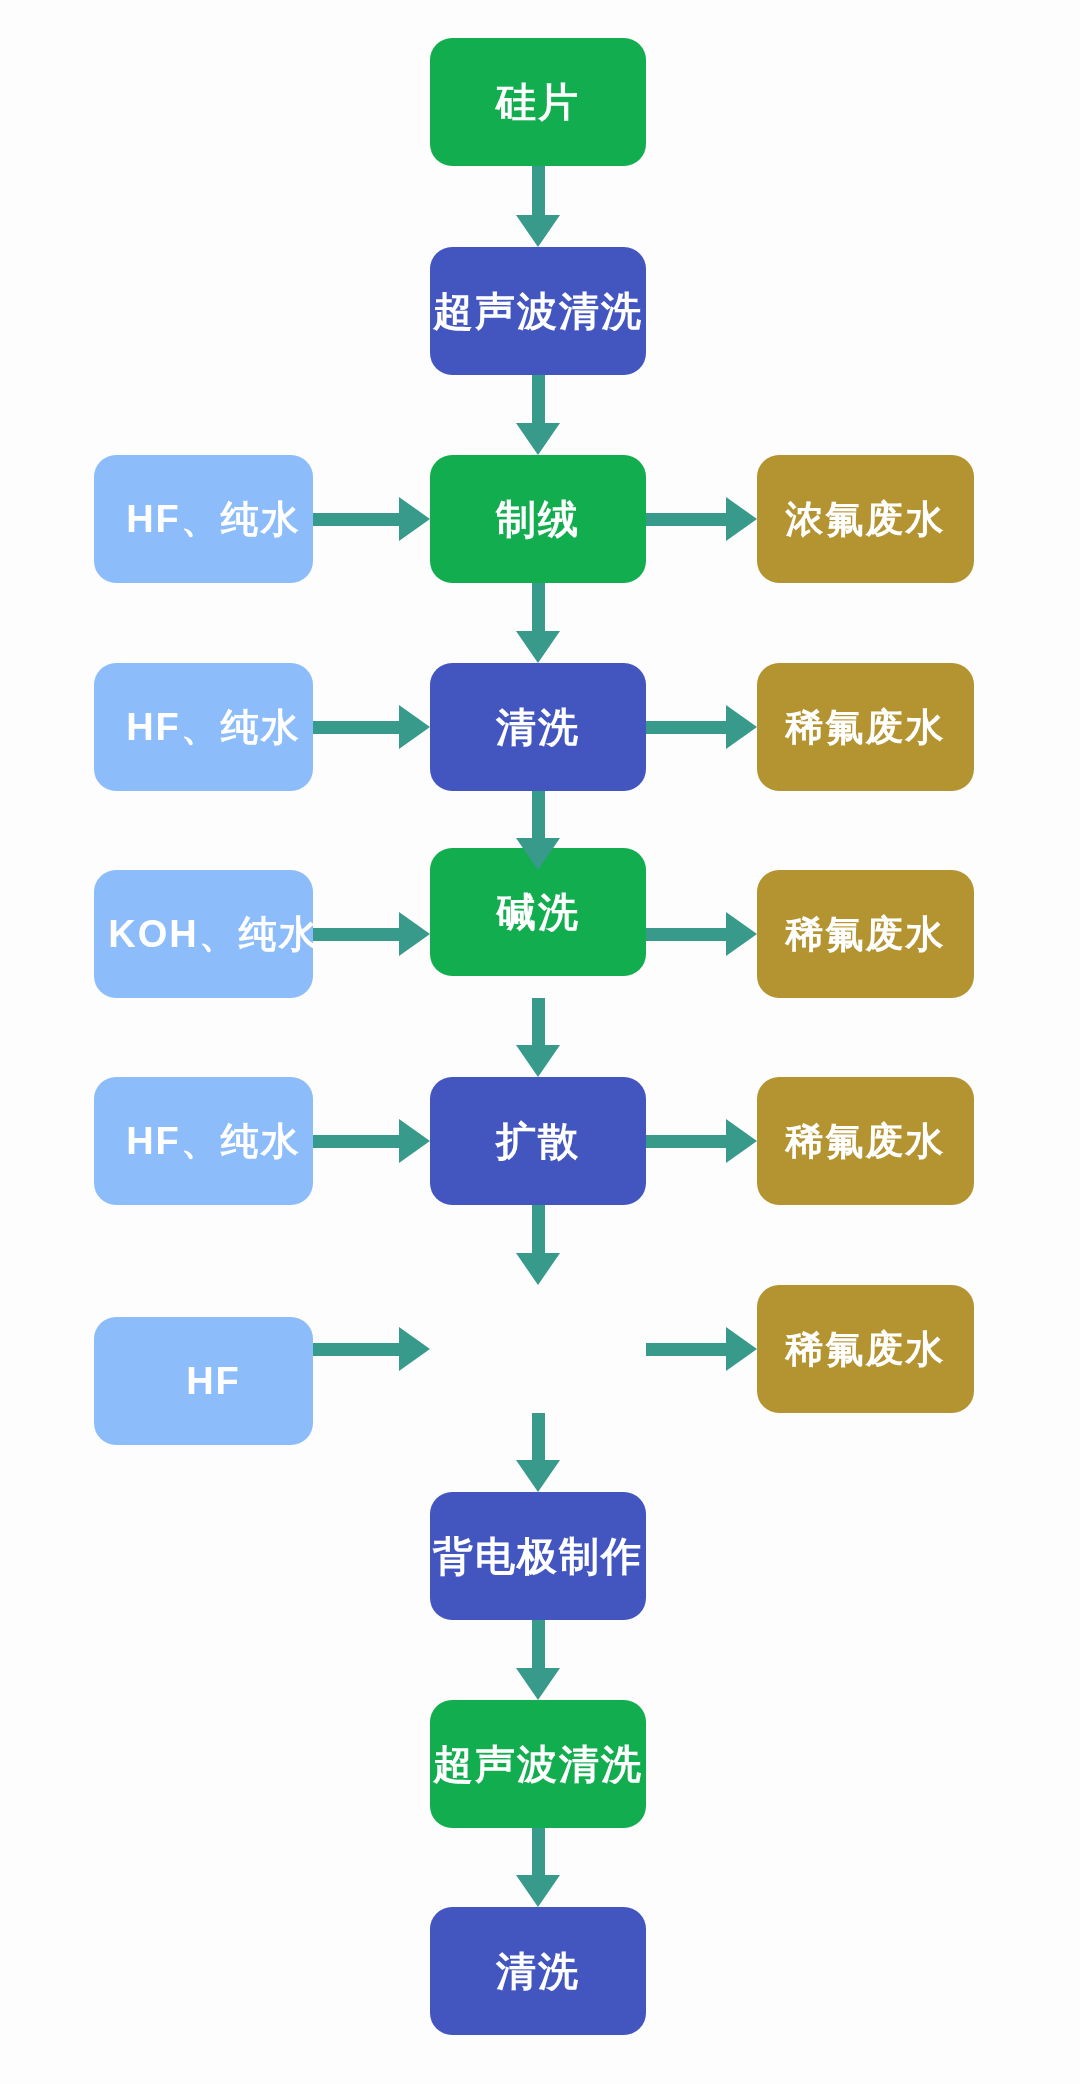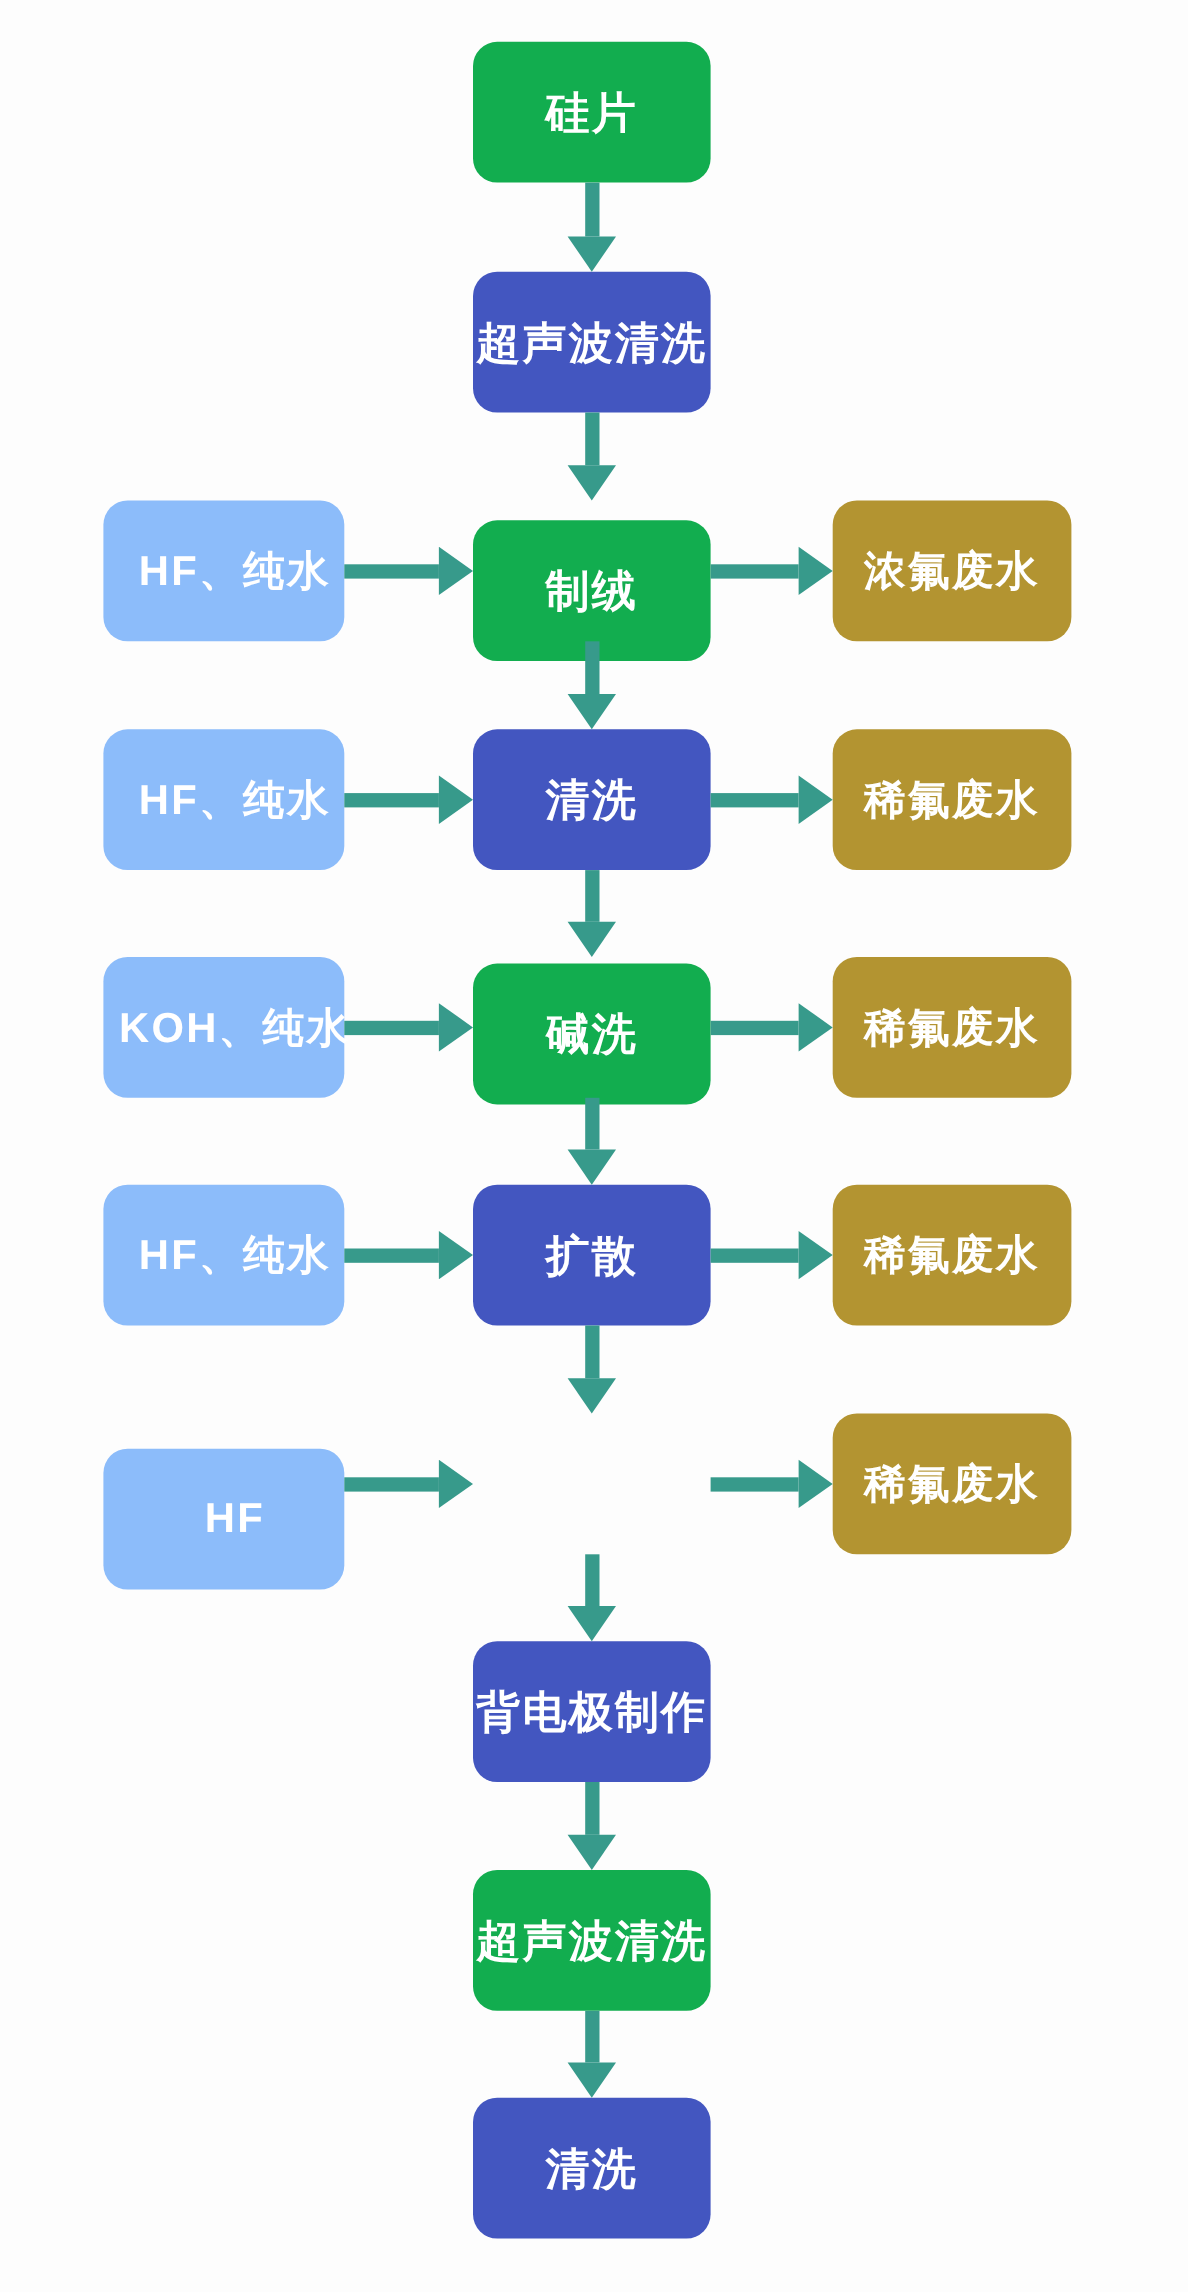--- a/index.html
+++ b/index.html
@@ -89,23 +89,23 @@
     border-left: 31px solid var(--arrow-teal, #379a8b);
   }
 </style>
 </head>
 <body>
 
 <div class="canvas">
 
   <div class="node center green" style="top:38px">硅片</div>
   <div class="node center blue" style="top:247px">超声波清洗</div>
-  <div class="node center green" style="top:473px">制绒</div>
+  <div class="node center green" style="top:455px">制绒</div>
   <div class="node center blue" style="top:663px">清洗</div>
-  <div class="node center green" style="top:876px">碱洗</div>
+  <div class="node center green" style="top:848px">碱洗</div>
   <div class="node center blue" style="top:1077px">扩散</div>
   <div class="node center blue" style="top:1492px">背电极制作</div>
   <div class="node center green" style="top:1700px">超声波清洗</div>
   <div class="node center blue" style="top:1907px">清洗</div>
 
   <div class="node left lightblue" style="top:455px">HF、纯水</div>
   <div class="node left lightblue" style="top:663px">HF、纯水</div>
   <div class="node left lightblue" style="top:870px">KOH、纯水</div>
   <div class="node left lightblue" style="top:1077px">HF、纯水</div>
   <div class="node left lightblue" style="top:1317px">HF</div>

